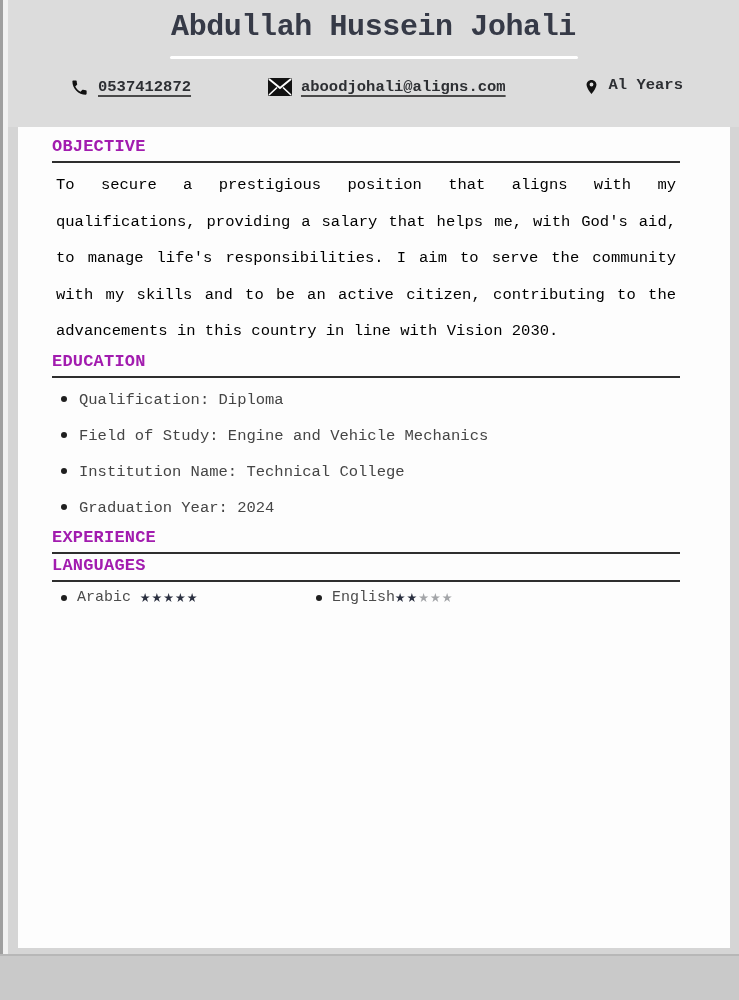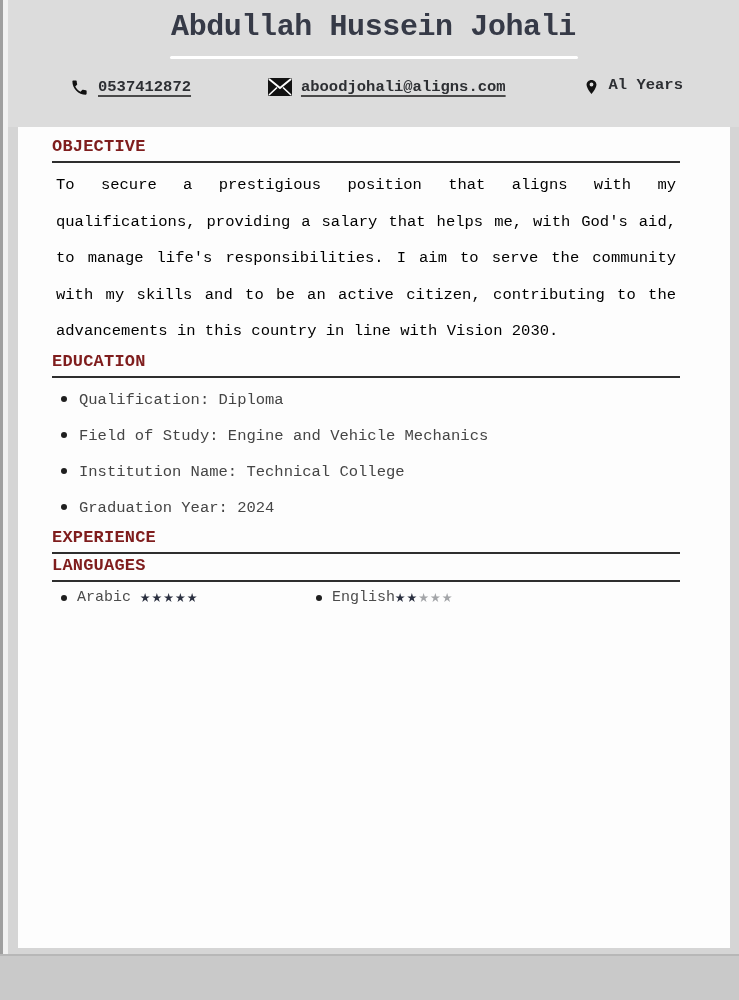--- a/index.html
+++ b/index.html
@@ -58,21 +58,21 @@
     background: #fdfdfd;
     padding: 8px 50px 0 34px;
     overflow: hidden;
   }
   .section { margin-top: 2px; }
   .section-title {
     margin: 0;
     font-size: 17px; font-weight: 800;
     letter-spacing: 0.2px;
     line-height: 20px;
-    color: #7f1d1d;
+    color: #a21caf;
   }
   .section-rule { height: 2px; background: #2e2e2e; margin-top: 4px; }
   .para {
     margin: 4px 4px 0;
     text-align: justify;
     font-size: 15.5px; line-height: 36.5px;
     color: #000000;
   }
   ul.bullet-list { margin: 4px 0 0; padding: 0; list-style: none; }
   ul.bullet-list li {

